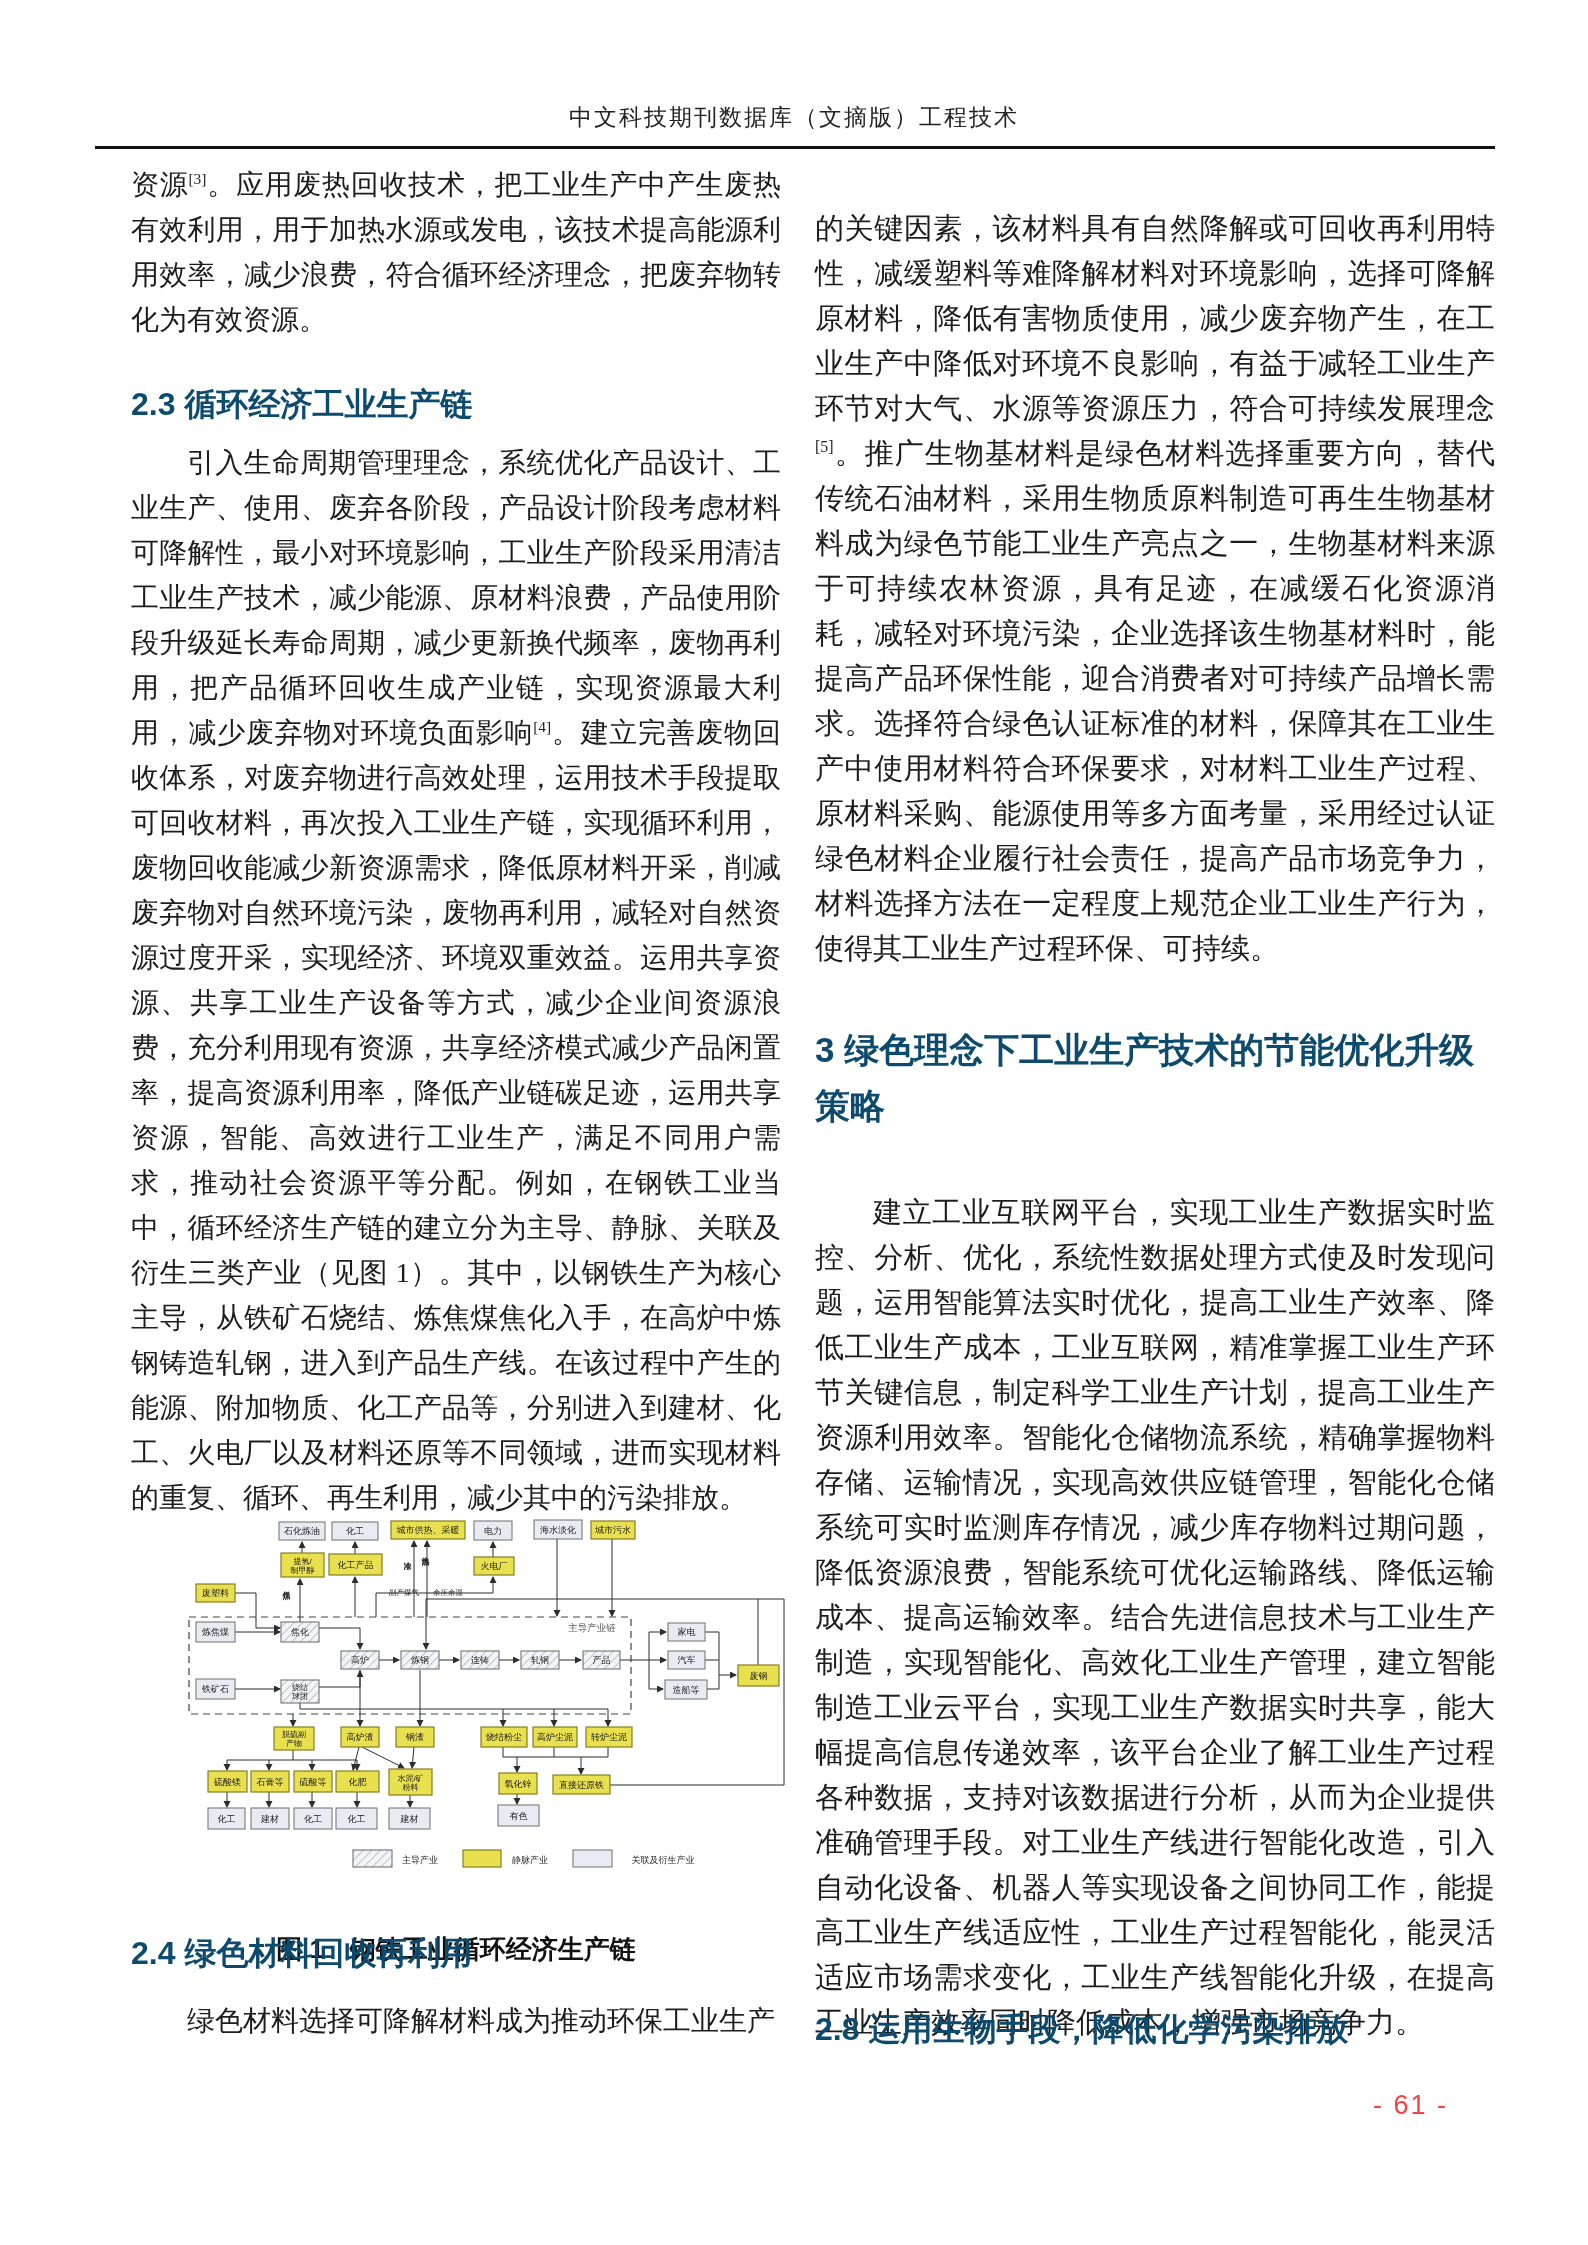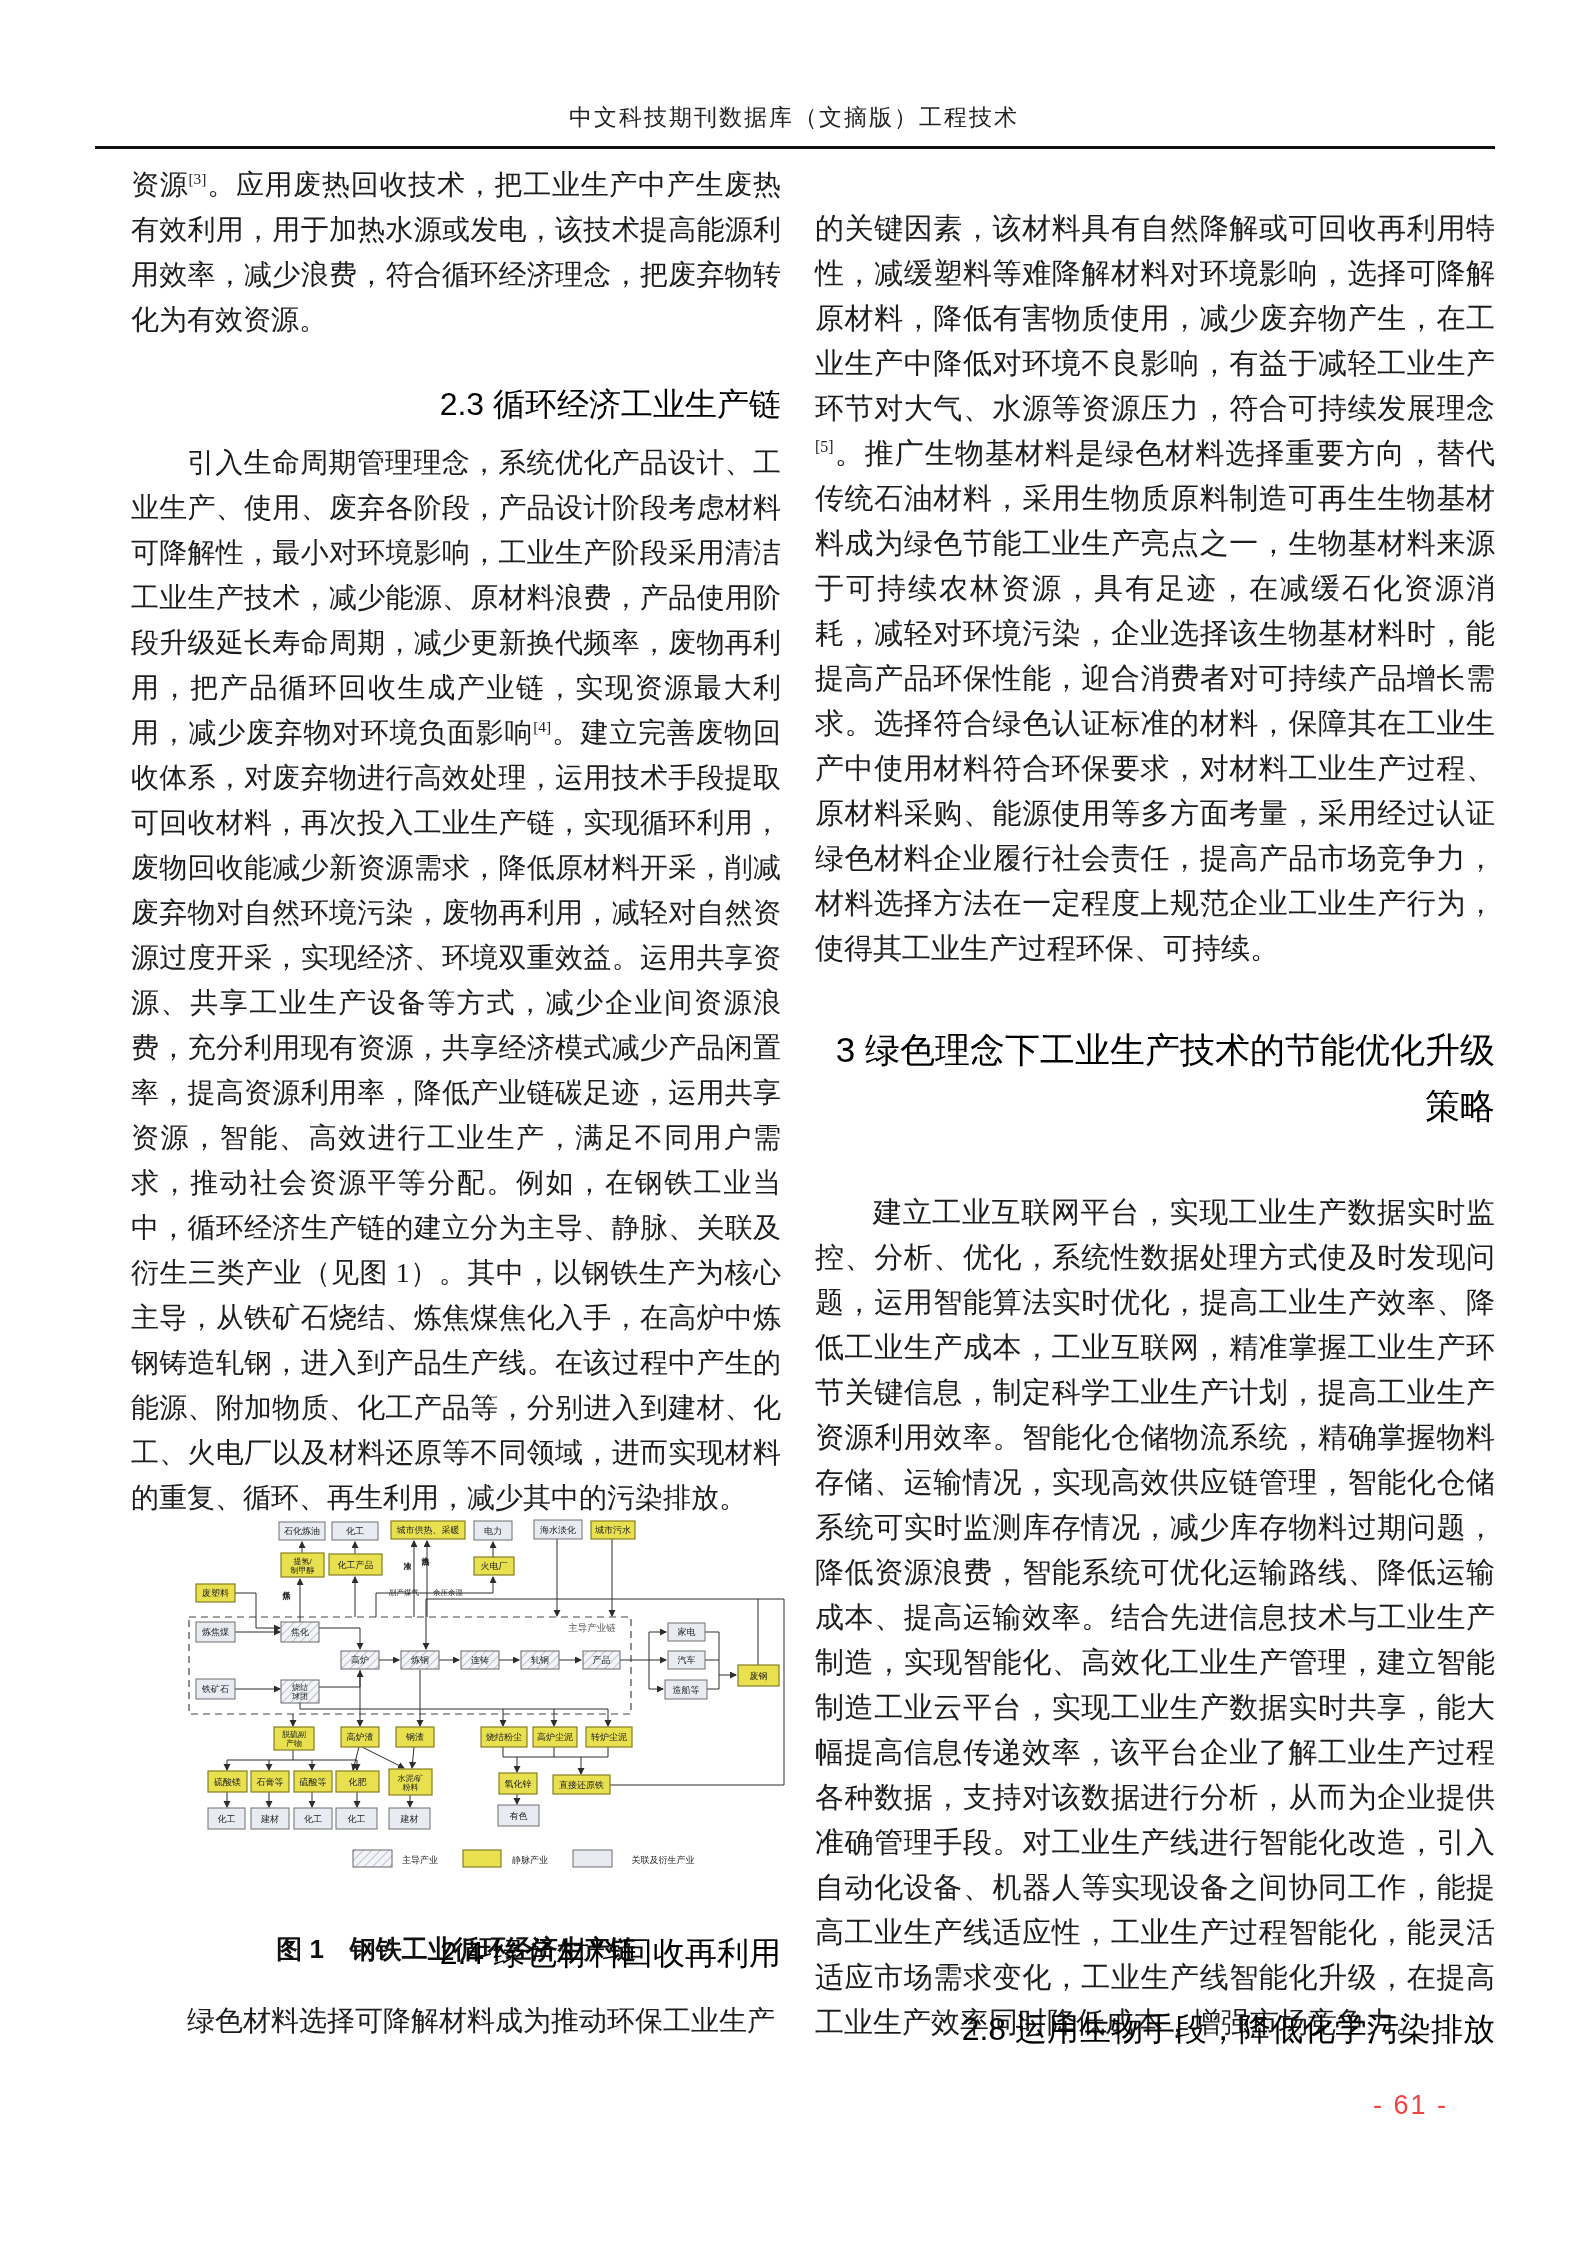--- a/index.html
+++ b/index.html
@@ -10,21 +10,21 @@
   .header-rule{position:absolute;top:146px;left:95px;width:1400px;height:3px;background:#111;}
   .col{position:absolute;top:0;height:2245px;}
   .col.left{left:95px;width:650px;margin-left:36px;}
   .col.right{left:815px;width:680px;}
   .body{position:absolute;margin:0;width:100%;font-size:28px;line-height:45px;
         text-align:justify;color:#1c1c1c;}
   .col.right .body{font-size:29px;margin-top:44px;}
   .body.indent{text-indent:2em;}
   sup.ref{font-size:0.55em;vertical-align:super;line-height:0;}
   h2,h3{position:absolute;margin:0;width:100%;font-family:"Liberation Sans","DejaVu Sans",sans-serif;
-        font-weight:400;color:#000000;text-align:right;}
+        font-weight:700;color:#0c4a6e;}
   .sub-heading{font-size:32px;line-height:42px;}
   .section-heading{font-size:35px;line-height:56px;}
   .figure{position:absolute;left:5px;top:1517px;}
   .figure-caption{position:absolute;top:1932px;left:0;width:100%;text-align:center;
         font-family:"Liberation Sans","DejaVu Sans",sans-serif;font-weight:700;font-size:26px;color:#111;}
   .footer-page{position:absolute;top:2090px;right:140px;font-family:"Liberation Sans","DejaVu Sans",sans-serif;
         font-size:27px;letter-spacing:2px;color:#ef4444;}
   
   .edge{fill:none;stroke:#2d2d2d;stroke-width:1;}
   .dashed-box{fill:none;stroke:#444;stroke-width:1.2;stroke-dasharray:7 5;}

